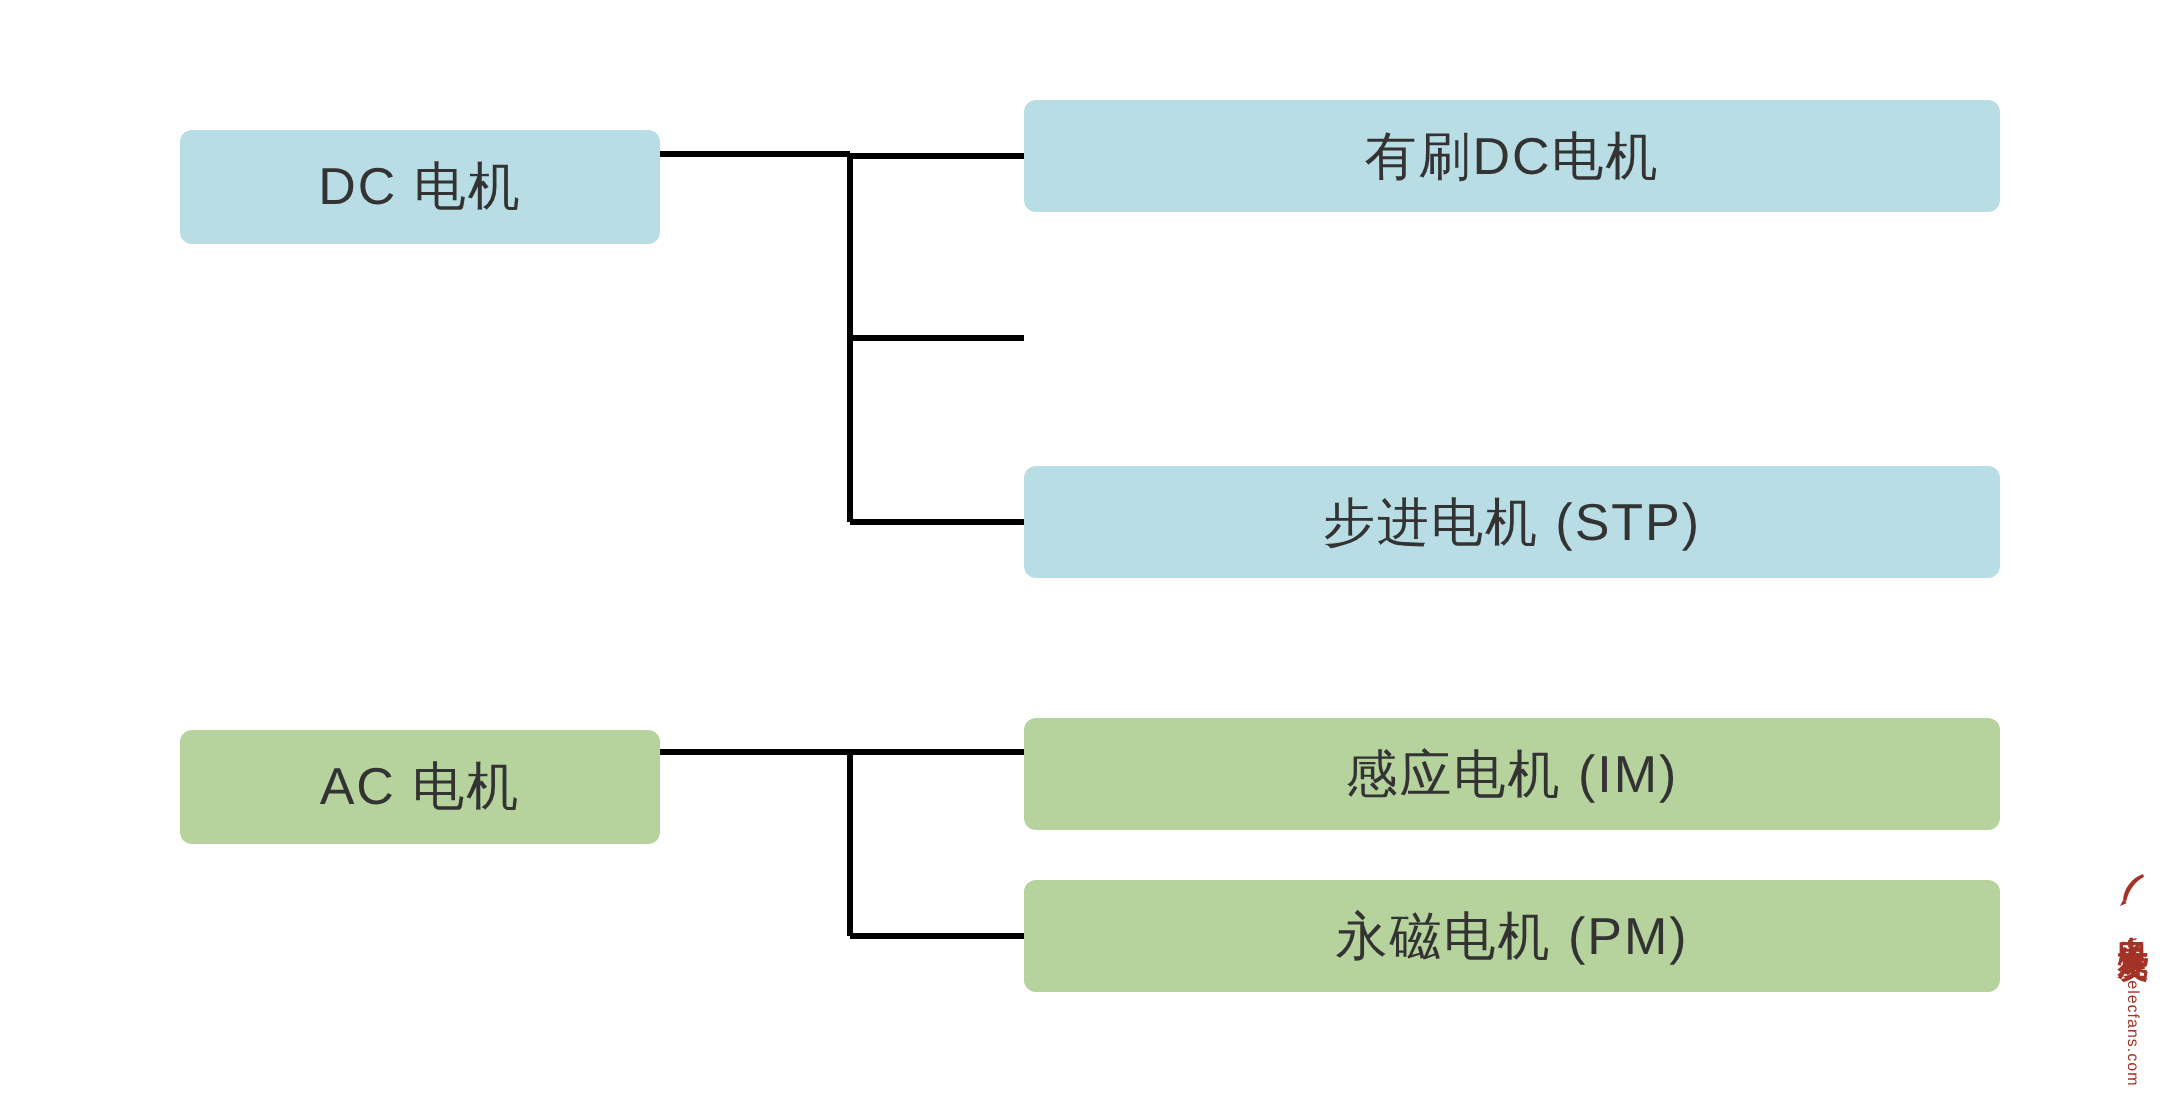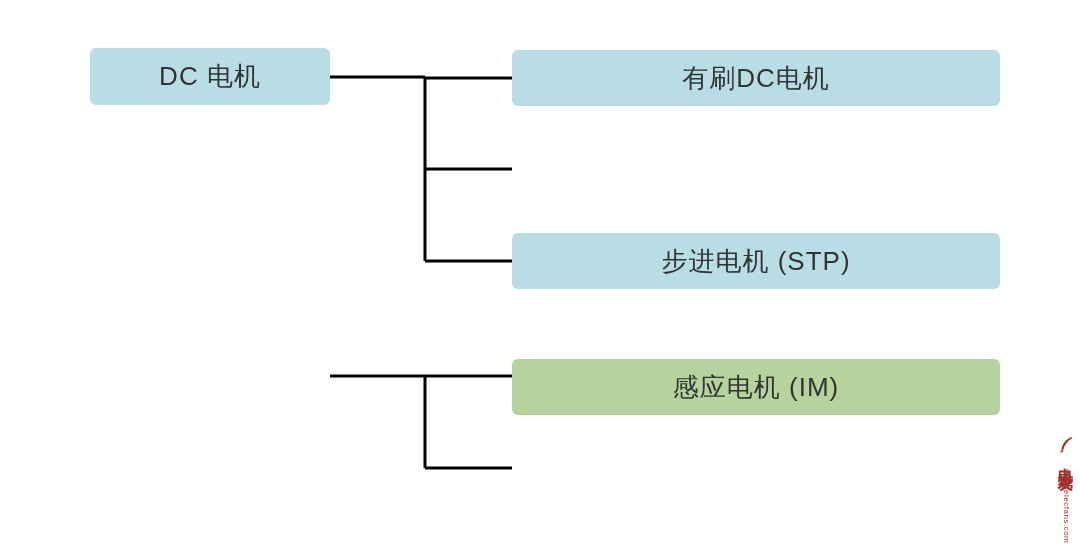--- a/index.html
+++ b/index.html
@@ -25,21 +25,21 @@
     position: absolute;
     display: flex;
     align-items: center;
     justify-content: center;
     border-radius: 6px;
     font-size: 26px;
     color: #333333;
     letter-spacing: 1px;
     box-sizing: border-box;
   }
-  .node.root { width: 240px; height: 57px; }
+  .node.root { width: 240px; height: 57px; margin-top: 17px; }
   .node.child { width: 488px; height: 56px; }
   .dc { background: var(--dc-color, #b9dde4); }
   .ac { background: var(--ac-color, #b6d39e); }
 
   .watermark {
     position: absolute;
     right: 6px;
     bottom: 4px;
     display: flex;
     flex-direction: column;
@@ -74,23 +74,25 @@
     <path d="M330 376 H425 M425 376 V468 M425 376 H512 M425 468 H512" stroke="#000000" stroke-width="3" fill="none"></path>
   </svg>
 
   <div class="node root dc" style="left:90px; top:48px;">DC 电机</div>
 
   <div class="node child dc" style="left:512px; top:50px;">有刷DC电机</div>
 
 
   <div class="node child dc" style="left:512px; top:233px;">步进电机 (STP)</div>
 
+  <div class="node root ac" style="left:90px; top:348px;">AC 电机</div>
 
   <div class="node child ac" style="left:512px; top:359px;">感应电机 (IM)</div>
 
+  <div class="node child ac" style="left:512px; top:440px;">永磁电机 (PM)</div>
 
   <div class="watermark">
     <svg width="16" height="18" viewBox="0 0 16 18">
       <path d="M13.5 1 C8 3 4 8 3.5 14 L5 15 C6 10 9 5 14 2.5 Z" fill="#a33327"></path>
       <path d="M3.5 14 L2 17 L5.5 15.5 Z" fill="#a33327"></path>
     </svg>
     <div class="wm-brand">电子发烧友</div>
     <div class="wm-url">www.elecfans.com</div>
   </div>
 

